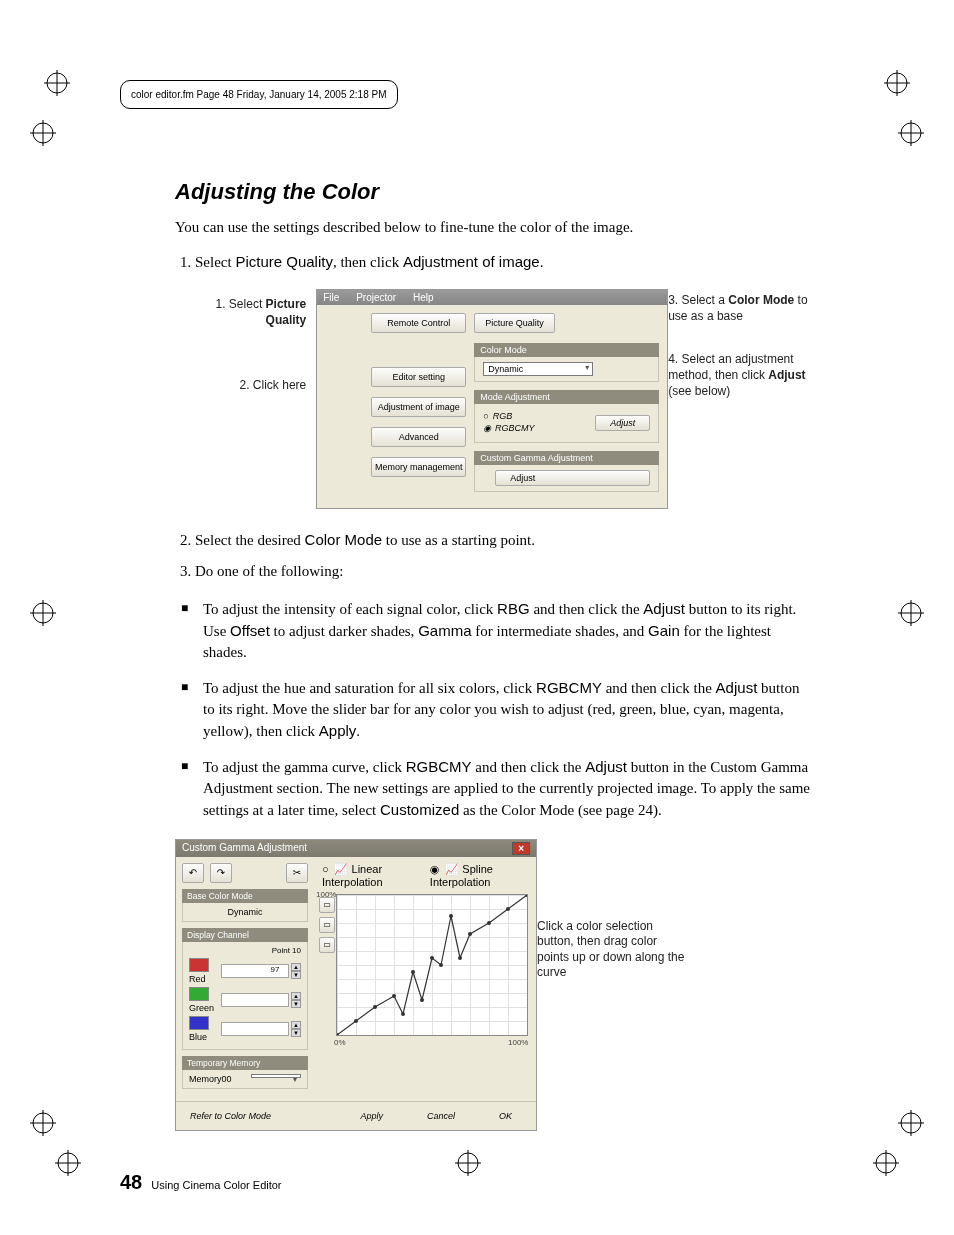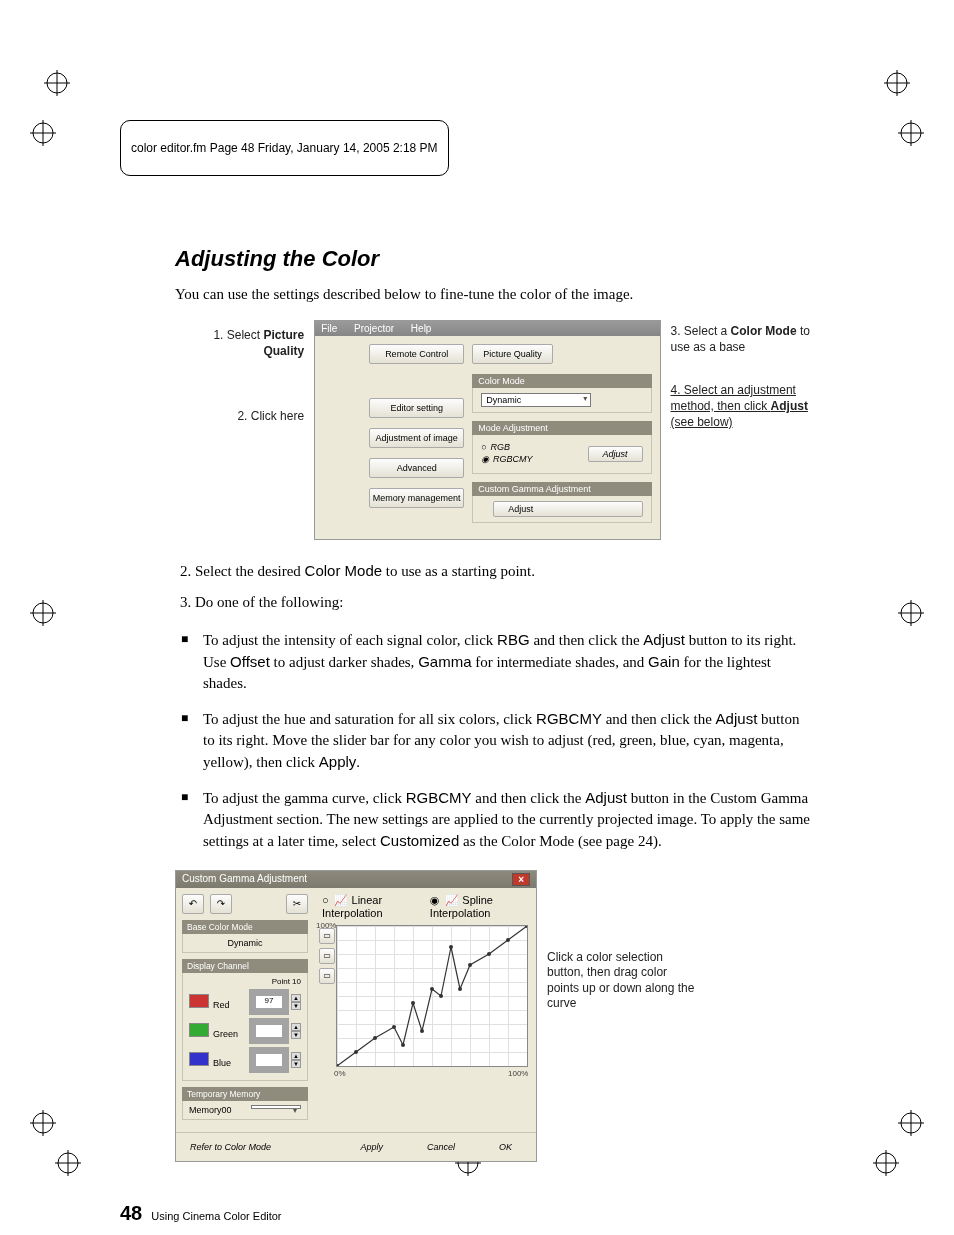--- a/index.html
+++ b/index.html
@@ -10,29 +10,28 @@
     color: #000;
     background: #fff;
     width: 954px;
   }
   .page {
     padding: 80px 60px 60px 60px;
     position: relative;
   }
   .header-line {
     font-family: Arial, Helvetica, sans-serif;
-    font-size: 12px;
+    font-size: 10px;
     color: #000;
     border: 1px solid #000;
     border-radius: 10px;
-    padding: 20px 10px;
+    padding: 8px 10px;
     display: inline-block;
     margin-left: 60px;
     margin-bottom: 40px;
-    margin-top: 40px;
   }
   .content {
     margin-left: 115px;
     margin-right: 80px;
   }
   h2.section-title {
     font-family: Arial, Helvetica, sans-serif;
     font-weight: bold;
     font-style: italic;
     font-size: 22px;
@@ -76,21 +75,21 @@
     align-items: flex-start;
     margin: 16px 0 20px 0;
   }
   .callout-col {
     font-family: Arial, Helvetica, sans-serif;
     font-size: 12px;
     color: #222;
     line-height: 1.3;
   }
   .callout-left { width: 135px; text-align: right; padding-right: 10px; }
-  .callout-right { width: 150px; padding-left: 10px; }
+  .callout-right { width: 150px; }
   .callout-item { margin-bottom: 28px; }
 
   
   .app-window {
     width: 360px;
     border: 1px solid #999;
     background: #ece9d8;
     font-family: Tahoma, Arial, sans-serif;
     font-size: 10px;
     color: #000;
@@ -219,21 +218,21 @@
     background:#8f8c7d; color:#fff; font-size:8.5px; padding:2px 5px;
   }
   .mini-panel-body{
     border:1px solid #c8c4b4; border-top:none;
     padding:4px 6px; font-size:9px;
     margin-bottom:6px;
   }
   .chan-row { display:flex; align-items:center; justify-content:space-between; margin:3px 0; }
   .swatch { width:18px; height:12px; border:1px solid #888; margin-right:4px; display:inline-block;}
   .red-sw{background:#c33;} .green-sw{background:#3a3;} .blue-sw{background:#33c;}
-  .num-box { width:26px; height:12px; background:#fff; border:7px solid #a3a3a3; font-size:8px; text-align:center; }
+  .num-box { width:26px; height:12px; background:#fff; border:1px solid #a3a3a3; font-size:8px; text-align:center;padding-left:40px; }
   .stepper { width:10px; display:flex; flex-direction:column; }
   .stepper span{ font-size:6px; line-height:6px; background:#ddd; border:1px solid #999; text-align:center;}
 
   .gamma-right { flex:1; padding:6px 8px; }
   .interp-row { font-size:11px; margin-bottom:6px; display:flex; gap:12px; align-items:center;}
   .plot {
     background:#fff;
     border:1px solid #888;
     width: 190px;
     height: 140px;
@@ -366,20 +365,25 @@
 
 <div class="page">
 
   <div class="header-line">color editor.fm  Page 48  Friday, January 14, 2005  2:18 PM</div>
 
   <div class="content">
     <h2 class="section-title">Adjusting the Color</h2>
 
     <p class="body-text">You can use the settings described below to fine-tune the color of the image.</p>
 
+    <ol class="steps" start="1">
+      <li>
+        <span>Select </span><span class="sans">Picture Quality</span><span>, then click </span><span class="sans">Adjustment of image</span><span>.</span>
+      </li>
+    </ol>
 
     <div class="figure-row">
       <div class="callout-col callout-left">
         <div class="callout-item" style="margin-top:8px;">
           <span>1. Select </span><b class="sans">Picture Quality</b>
         </div>
         <div class="callout-item" style="margin-top:50px;">2. Click here</div>
       </div>
 
       <div class="app-window">
@@ -427,21 +431,21 @@
               </div>
             </div>
           </div>
         </div>
       </div>
 
       <div class="callout-col callout-right">
         <div class="callout-item" style="margin-top:4px;">
           <span>3. Select a </span><b class="sans">Color Mode</b><span> to use as a base</span>
         </div>
-        <div class="callout-item" style="margin-top:18px;text-decoration:underline;">
+        <div class="callout-item" style="margin-top:18px;">
           <span>4. Select an adjustment method, then click </span><b class="sans">Adjust</b><span> (see below)</span>
         </div>
       </div>
     </div>
 
     <ol class="steps" start="2">
       <li>
         <span>Select the desired </span><span class="sans">Color Mode</span><span> to use as a starting point.</span>
       </li>
       <li>Do one of the following:</li>

